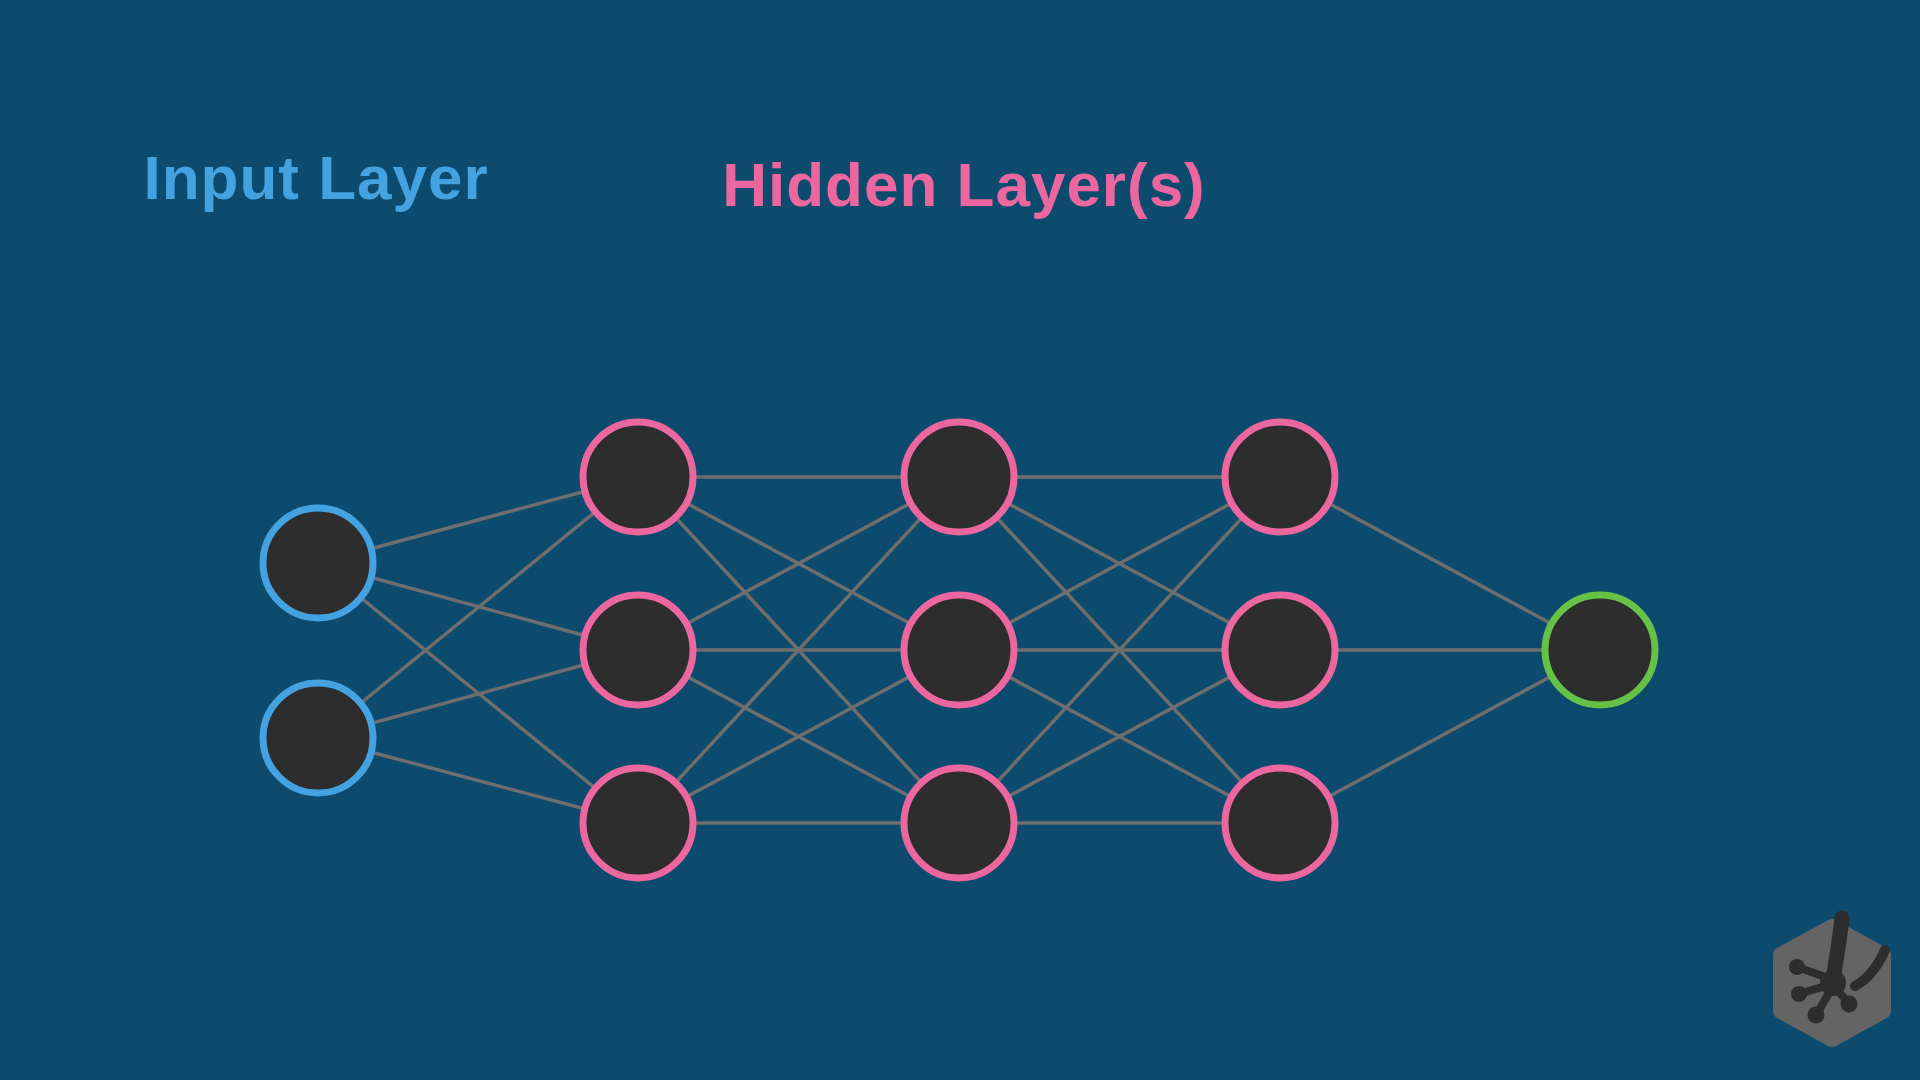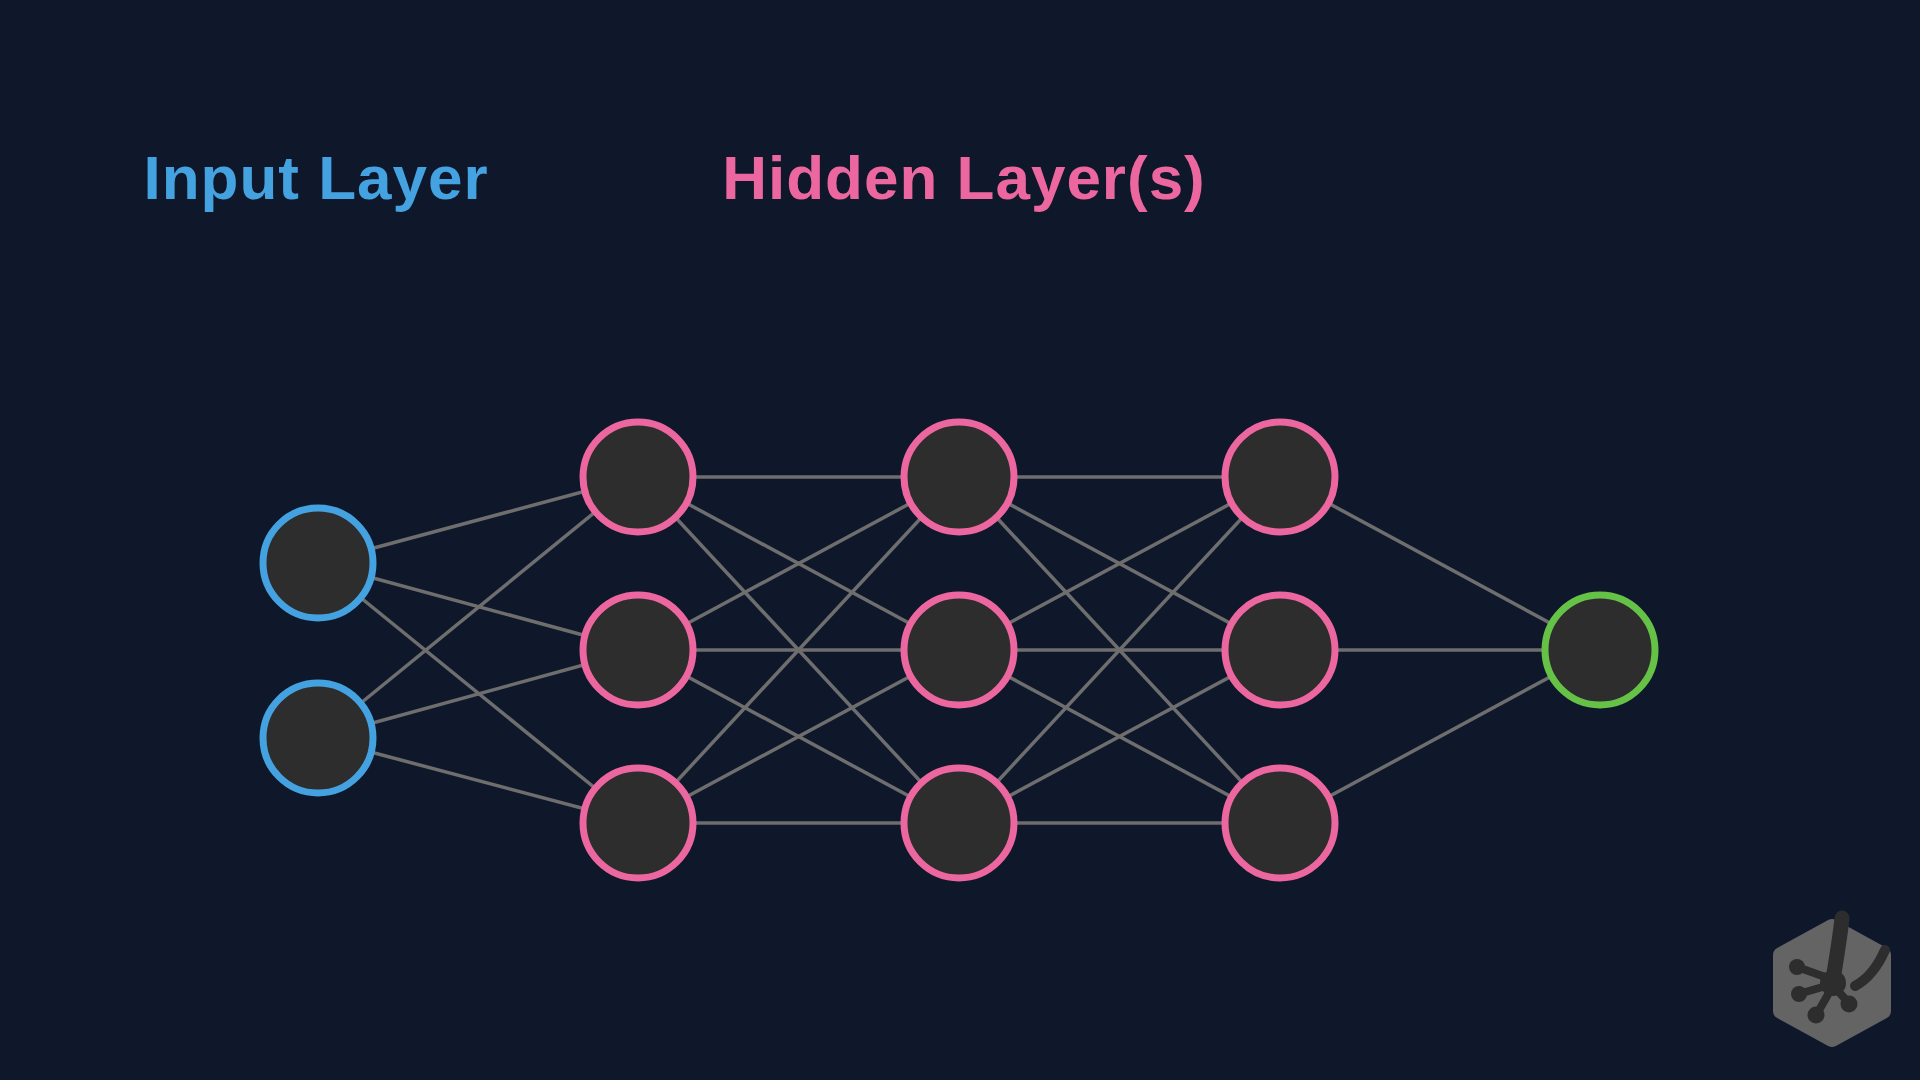--- a/index.html
+++ b/index.html
@@ -27,21 +27,21 @@
   .network-svg, .logo-svg {
     position: absolute;
     display: block;
   }
   .network-svg { left: 0; top: 0; }
   .logo-svg { left: 1756px; top: 904px; }
 </style>
 </head>
 <body>
 
-<div class="stage" style="background: #0f172a;">
+<div class="stage" style="background: #0c4a6e;">
 
   <svg class="network-svg" width="1920" height="1080" viewBox="0 0 1920 1080">
       <line x1="318" y1="563" x2="638" y2="477" stroke="#6e6e6e" stroke-width="3.5"></line>
       <line x1="318" y1="563" x2="638" y2="650" stroke="#6e6e6e" stroke-width="3.5"></line>
       <line x1="318" y1="563" x2="638" y2="823" stroke="#6e6e6e" stroke-width="3.5"></line>
       <line x1="318" y1="738" x2="638" y2="477" stroke="#6e6e6e" stroke-width="3.5"></line>
       <line x1="318" y1="738" x2="638" y2="650" stroke="#6e6e6e" stroke-width="3.5"></line>
       <line x1="318" y1="738" x2="638" y2="823" stroke="#6e6e6e" stroke-width="3.5"></line>
       <line x1="638" y1="477" x2="959" y2="477" stroke="#6e6e6e" stroke-width="3.5"></line>
       <line x1="638" y1="477" x2="959" y2="650" stroke="#6e6e6e" stroke-width="3.5"></line>
@@ -72,21 +72,21 @@
       <circle cx="959" cy="477" r="55" fill="#2d2d2d" stroke="#ec679f" stroke-width="7"></circle>
       <circle cx="959" cy="650" r="55" fill="#2d2d2d" stroke="#ec679f" stroke-width="7"></circle>
       <circle cx="959" cy="823" r="55" fill="#2d2d2d" stroke="#ec679f" stroke-width="7"></circle>
       <circle cx="1280" cy="477" r="55" fill="#2d2d2d" stroke="#ec679f" stroke-width="7"></circle>
       <circle cx="1280" cy="650" r="55" fill="#2d2d2d" stroke="#ec679f" stroke-width="7"></circle>
       <circle cx="1280" cy="823" r="55" fill="#2d2d2d" stroke="#ec679f" stroke-width="7"></circle>
       <circle cx="1600" cy="650" r="55" fill="#2d2d2d" stroke="#66c247" stroke-width="7"></circle>
     </svg>
 
   <div class="layer-label" style="left: 316px; top: 177px; color: rgb(69, 162, 224);">Input Layer</div>
-  <div class="layer-label" style="left: 964px; top: 177px; color: rgb(236, 103, 159); text-align: center;">Hidden Layer(s)</div>
+  <div class="layer-label" style="left: 964px; top: 184px; color: rgb(236, 103, 159); text-align: center;">Hidden Layer(s)</div>
 
   <svg class="logo-svg" width="150" height="160" viewBox="0 0 150 160">
     <polygon points="76,23 127,51 127,107 76,135 25,107 25,51" fill="var(--logo)" stroke="var(--logo)" stroke-width="16" stroke-linejoin="round"></polygon>
     <g stroke="var(--bg)" fill="var(--bg)" stroke-linecap="round">
       <path d="M 86 14 C 84 34, 80 56, 77 76" stroke-width="15" fill="none"></path>
       <path d="M 129 46 C 122 62, 112 75, 99 82" stroke-width="10" fill="none"></path>
       <circle cx="77" cy="79" r="13" stroke="none"></circle>
       <path d="M 72 74 L 44 64" stroke-width="8" fill="none"></path>
       <circle cx="41" cy="63" r="8" stroke="none"></circle>
       <path d="M 70 82 L 46 89" stroke-width="8" fill="none"></path>

